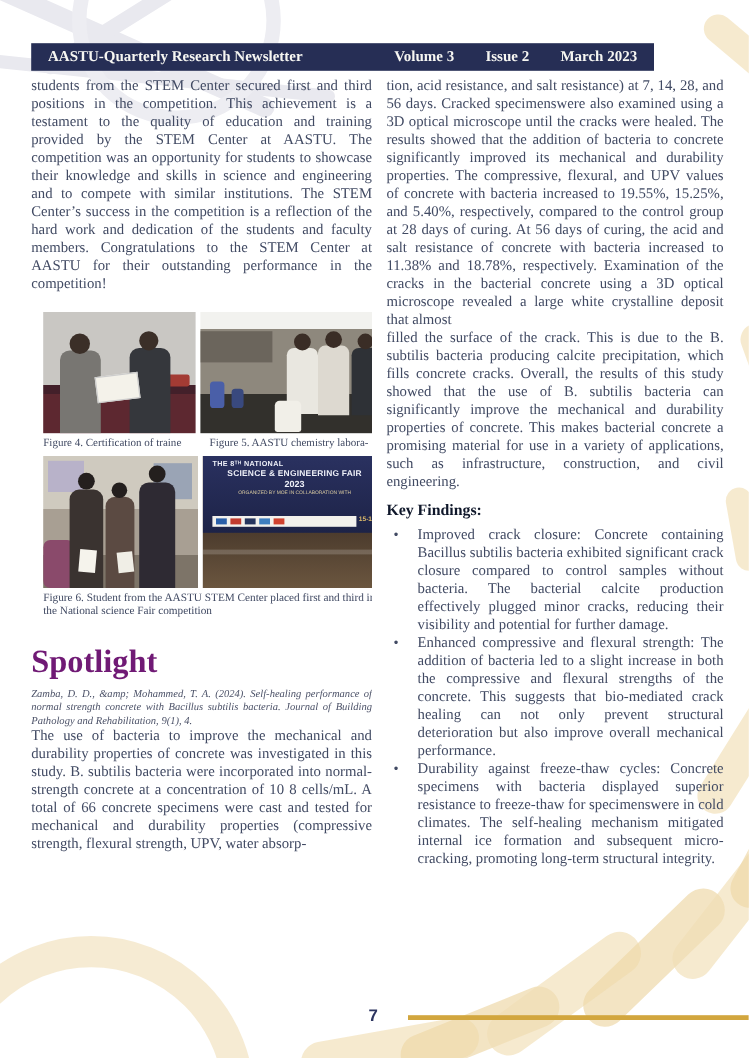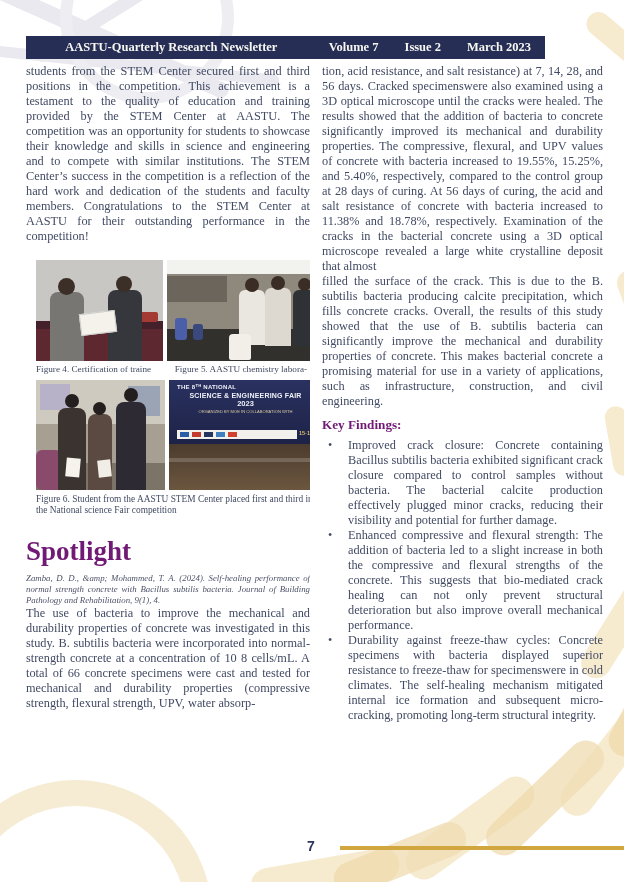--- a/index.html
+++ b/index.html
@@ -9,21 +9,21 @@
   .wm{position:absolute;inset:0;pointer-events:none;z-index:0;}
   .wm div{position:absolute;}
   .wm .gbar{background:#e9e9ef;border-radius:10px;}
   .wm .cream{background:rgba(238,216,168,.55);border-radius:999px;}
   .wm .cream2{background:rgba(240,221,180,.8);border-radius:999px;}
   .wm .ring{border:26px solid rgba(238,216,168,.5);border-radius:50%;background:transparent;}
   .wm .gring{border:12px solid #ededf2;border-radius:50%;background:transparent;}
   
   .hdrbar{position:absolute;left:26px;top:36px;width:519px;height:23px;background:#262e55;
           display:flex;align-items:center;padding:0 14px;box-sizing:border-box;z-index:3;}
-  .hdrbar span{color:#f6f6f2;font-weight:bold;font-size:12.5px;white-space:nowrap;text-align:center;}
+  .hdrbar span{color:#f6f6f2;font-weight:bold;font-size:12.5px;white-space:nowrap;}
   .hdr-title{flex:1;}
   .hdr-meta{margin-left:26px;}
   
   .colL{position:absolute;left:26px;top:64px;width:284px;height:770px;overflow:hidden;z-index:2;}
   .colR{position:absolute;left:322px;top:64px;width:281px;height:772px;overflow:hidden;z-index:2;}
   p.body{margin:0;font-size:12.3px;line-height:15px;text-align:justify;}
   
   .figrow{display:flex;gap:4px;margin-left:10px;}
   .figrow1{margin-top:16px;}
   .figrow2{margin-top:6px;}
@@ -82,21 +82,21 @@
   .sponsors{left:8px;top:50px;width:120px;height:9px;background:#f2f1ec;display:flex;align-items:center;gap:3px;padding:0 3px;box-sizing:border-box;}
   .sponsors i{display:block;width:9px;height:5px;}
   .bdate{left:130px;top:50px;font-size:5.5px;color:#d9b86a;font-family:"Liberation Sans",sans-serif;font-weight:bold;}
   .floorstreak{left:0;top:78px;width:153px;height:4px;background:rgba(255,255,255,.18);}
   
   .spot-h{margin:20px 0 0 0;font-size:27px;font-weight:bold;color:#701a75;line-height:30px;}
   .spot-t{margin:9px 0 0 0;font-size:15.6px;font-weight:bold;color:#ad8a42;line-height:17px;}
   .cite{margin:7px 0 0 0;font-size:8.8px;font-style:italic;line-height:11px;color:#4c5268;text-align:justify;}
   .spot-p{margin-top:8px;}
   
-  .kf{margin:8px 0 0 0;font-size:13.2px;font-weight:bold;color:#701a75;}
+  .kf{margin:8px 0 0 0;font-size:13.2px;font-weight:bold;color:#0f172a;}
   ul.kf-list{margin:5px 0 0 0;padding:0;list-style:none;}
   ul.kf-list li{position:relative;padding-left:26px;font-size:12.3px;line-height:15px;text-align:justify;margin:0;}
   ul.kf-list li .blt{position:absolute;left:6px;top:0;font-size:12px;}
   
   .pgnum{position:absolute;left:300px;top:838px;width:22px;text-align:center;font-size:14px;font-weight:bold;
          color:#2c3460;z-index:3;font-family:"Liberation Sans",sans-serif;}
   .gold-rule{position:absolute;left:340px;right:0;top:846px;height:4px;background:#d2a63e;z-index:3;}
 </style>
 </head>
 <body>
@@ -116,21 +116,21 @@
     <div class="cream2" style="left:470px;top:780px;width:150px;height:36px;transform:rotate(-44deg);"></div>
     <div class="cream" style="left:395px;top:810px;width:150px;height:36px;transform:rotate(-36deg);"></div>
     <div class="cream2" style="left:330px;top:842px;width:140px;height:34px;transform:rotate(-22deg);"></div>
     <div class="cream" style="left:250px;top:858px;width:150px;height:34px;transform:rotate(-10deg);"></div>
     <div class="ring" style="left:-60px;top:780px;width:220px;height:220px;"></div>
     <div class="cream" style="left:585px;top:430px;width:70px;height:22px;transform:rotate(80deg);"></div>
   </div>
 
   <div class="hdrbar">
     <span class="hdr-title">AASTU-Quarterly Research Newsletter</span>
-    <span class="hdr-meta">Volume 7</span>
+    <span class="hdr-meta">Volume 3</span>
     <span class="hdr-meta">Issue 2</span>
     <span class="hdr-meta">March 2023</span>
   </div>
 
   <div class="colL">
     <p class="body">students from the STEM Center secured first and third positions in the competition. This achievement is a testament to the quality of education and training provided by the STEM Center at AASTU. The competition was an opportunity for students to showcase their knowledge and skills in science and engineering and to compete with similar institutions. The STEM Center’s success in the competition is a reflection of the hard work and dedication of the students and faculty members. Congratulations to the STEM Center at AASTU for their outstanding performance in the competition!</p>
 
     <div class="figrow figrow1">
       <div class="photo fig4">
         <div class="chair"></div>

